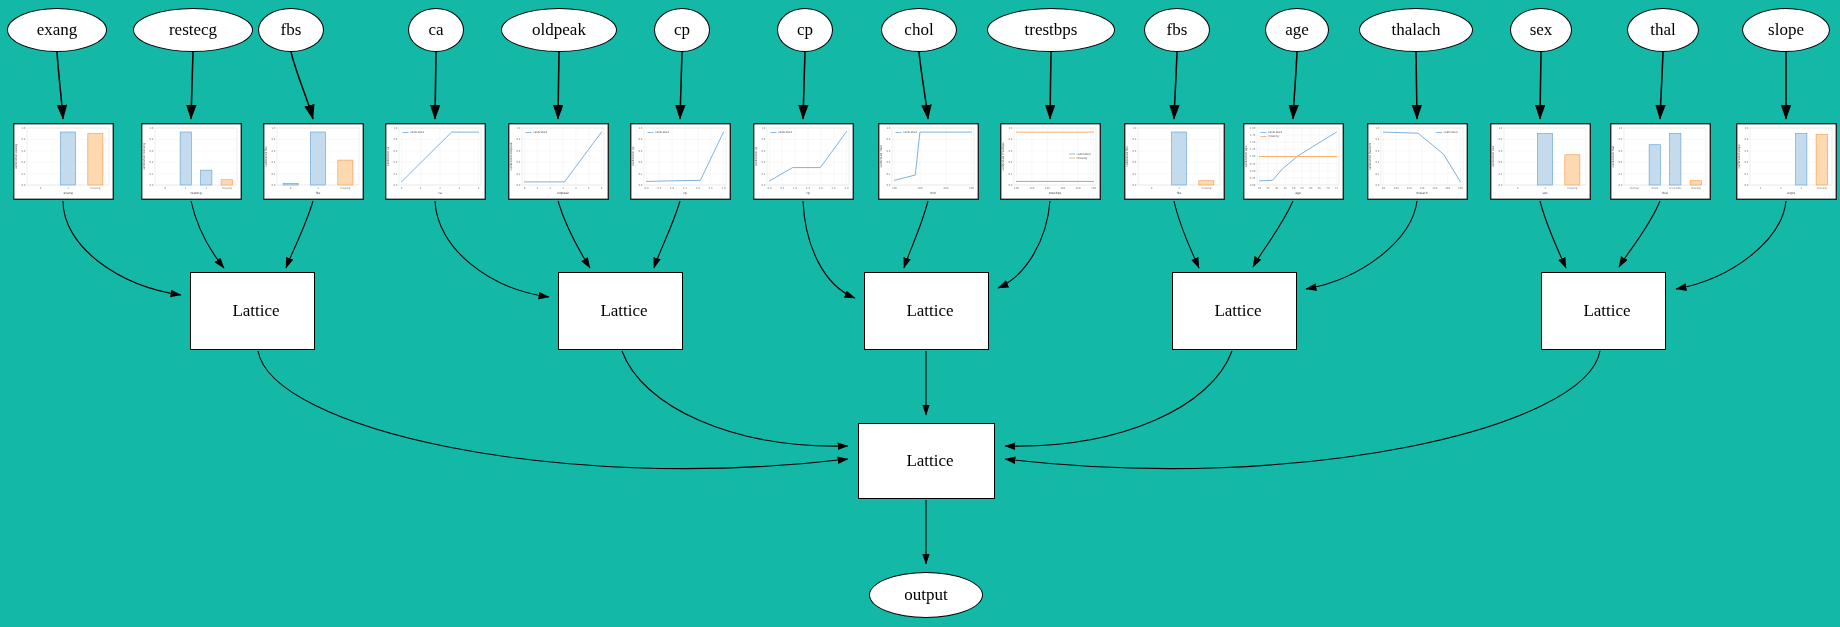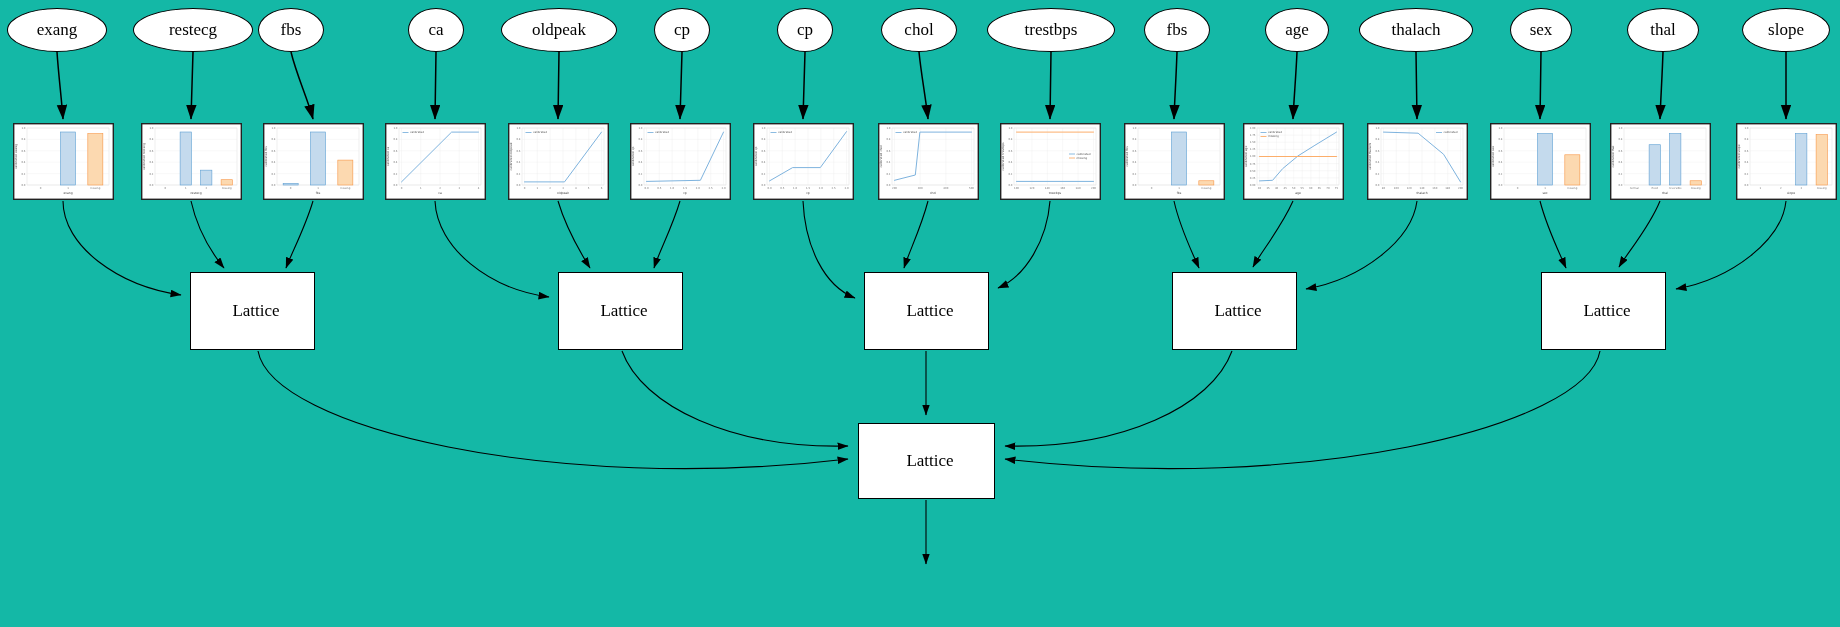--- a/index.html
+++ b/index.html
@@ -609,14 +609,17 @@
       <span>Lattice</span>
     </div>
   <div class="bnode" style="left:1541px;top:272px;width:125px;height:78px">
       <span>Lattice</span>
     </div>
 
   <div class="bnode" style="left:858px;top:423px;width:137px;height:76px">
       <span>Lattice</span>
     </div>
 
+  <div class="enode" style="left:869px;top:572px;width:114px;height:46px">
+      <span>output</span>
+    </div>
 
 </div>
 
 </body></html>

